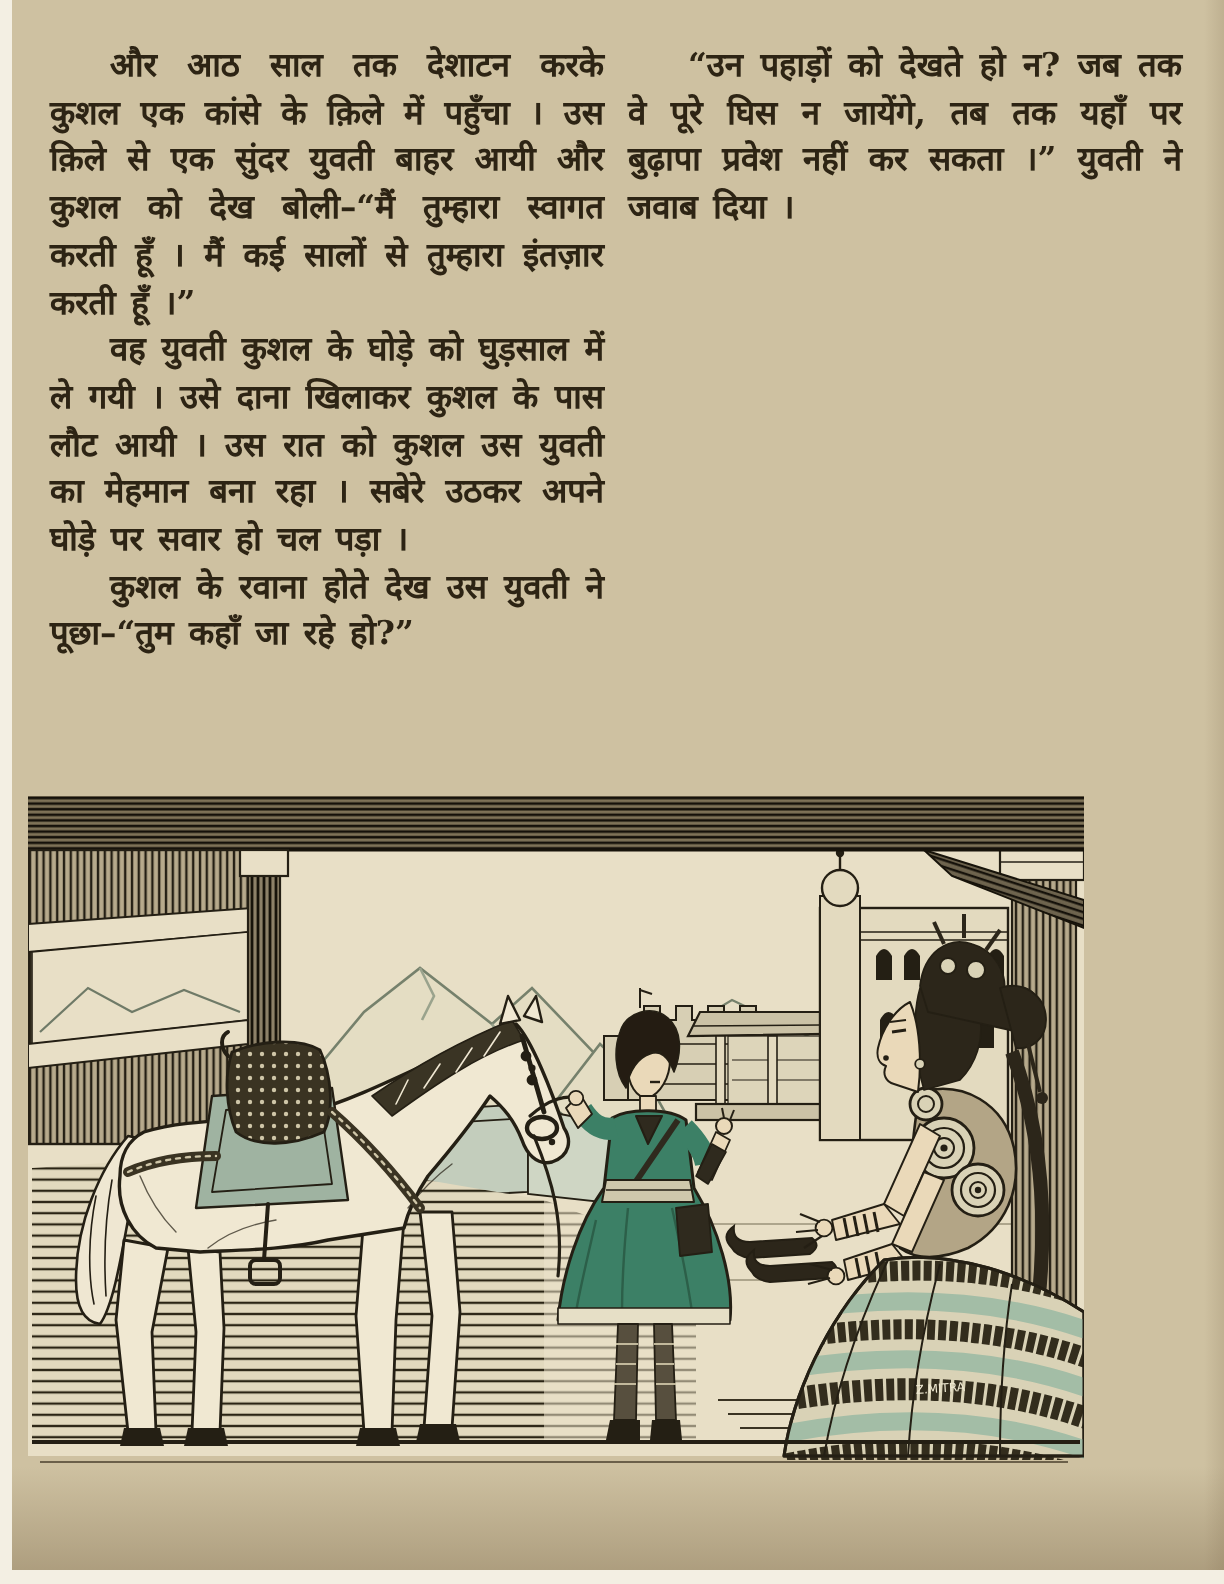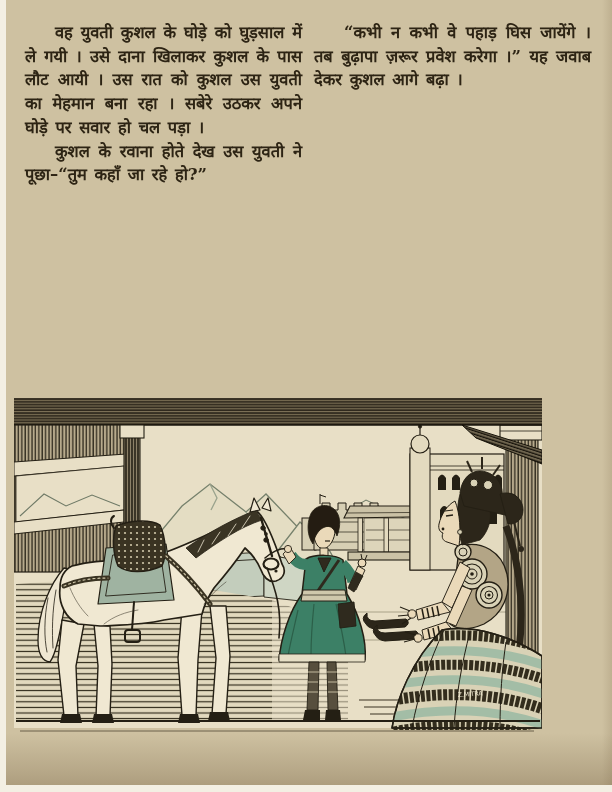--- a/index.html
+++ b/index.html
@@ -27,25 +27,26 @@
   .text-col p{margin:0;text-indent:30px;word-spacing:2px;}
   
   .illustration{position:absolute;left:14px;top:398px;width:528px;height:340px;}
   .illustration svg{display:block;width:100%;height:100%;}
 </style>
 </head>
 <body>
 
 <div class="page">
   <div class="text-col left">
+    <p>और आठ साल तक देशाटन करके कुशल एक कांसे के क़िले में पहुँचा । उस क़िले से एक सुंदर युवती बाहर आयी और कुशल को देख बोली–“मैं तुम्हारा स्वागत करती हूँ । मैं कई सालों से तुम्हारा इंतज़ार करती हूँ ।”</p>
     <p>वह युवती कुशल के घोड़े को घुड़साल में ले गयी । उसे दाना खिलाकर कुशल के पास लौट आयी । उस रात को कुशल उस युवती का मेहमान बना रहा । सबेरे उठकर अपने घोड़े पर सवार हो चल पड़ा ।</p>
     <p>कुशल के रवाना होते देख उस युवती ने पूछा–“तुम कहाँ जा रहे हो?”</p>
   </div>
   <div class="text-col right">
-    <p>“कभी न कभी वे पहाड़ घिस जायेंगे । तब बुढ़ापा ज़रूर प्रवेश करेगा ।” यह जवाब देकर कुशल आगे बढ़ा ।</p>
+    <p>“उन पहाड़ों को देखते हो न? जब तक वे पूरे घिस न जायेंगे, तब तक यहाँ पर बुढ़ापा प्रवेश नहीं कर सकता ।” युवती ने जवाब दिया ।</p>
   </div>
 
   <div class="illustration">
   <svg viewBox="0 0 528 340" role="img" aria-label="A white horse with an ornate saddle stands in a stable; a green-robed youth holds its bridle and gestures toward a richly adorned woman seated at right, with mountains, a fort and arched buildings behind.">
     <defs>
       <pattern id="pV" width="3.4" height="8" patternUnits="userSpaceOnUse">
         <rect width="3.4" height="8" fill="#b7aa8c"></rect>
             <line x1="1" y1="0" x2="1" y2="8" stroke="#241f14" stroke-width="1.2"></line>
       </pattern>
       <pattern id="pVd" width="3" height="8" patternUnits="userSpaceOnUse">

